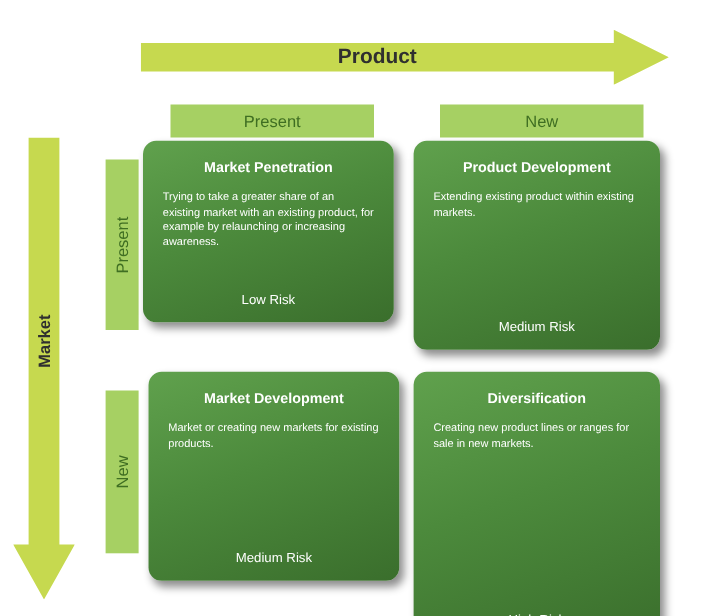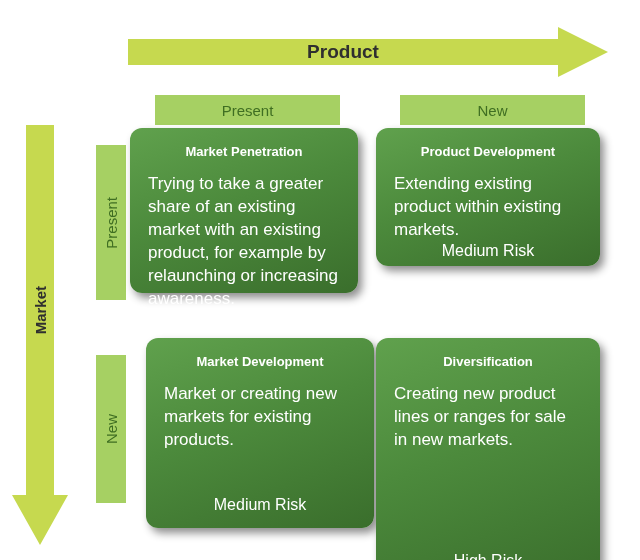--- a/index.html
+++ b/index.html
@@ -60,32 +60,32 @@
   .card{
     position:absolute;
     border-radius:12px;
     background:linear-gradient(160deg, var(--card-grad-start) 0%, #4c8a3c 45%, var(--card-grad-end) 100%);
     box-shadow:4px 5px 8px rgba(0,0,0,0.45);
     color:var(--card-text);
     display:flex;flex-direction:column;
     padding:16px 18px 14px 18px;
   }
   .card-tl{left:130px;top:128px;width:228px;height:165px;}
-  .card-tr{left:376px;top:128px;width:224px;height:138px;}
-  .card-bl{left:146px;top:338px;width:228px;height:190px;}
+  .card-tr{left:376px;top:128px;width:224px;height:190px;}
+  .card-bl{left:135px;top:338px;width:228px;height:190px;}
   .card-br{left:376px;top:338px;width:224px;height:246px;}
   .card-title{
     text-align:center;font-weight:bold;font-size:13px;
     margin-bottom:14px;
   }
   .card-body{
-    font-size:17px;line-height:1.35;text-align:left;
+    font-size:10px;line-height:1.35;text-align:left;
   }
   .card-risk{
-    margin-top:auto;text-align:center;font-size:16px;
+    margin-top:auto;text-align:center;font-size:12px;
   }
 </style>
 </head>
 <body>
 
 <div class="canvas">
 
   <svg class="h-arrow" width="480" height="50" viewBox="0 0 480 50">
     <polygon class="arrow-shape" points="0,12 430,12 430,0 480,25 430,50 430,38 0,38"></polygon>
   </svg>

